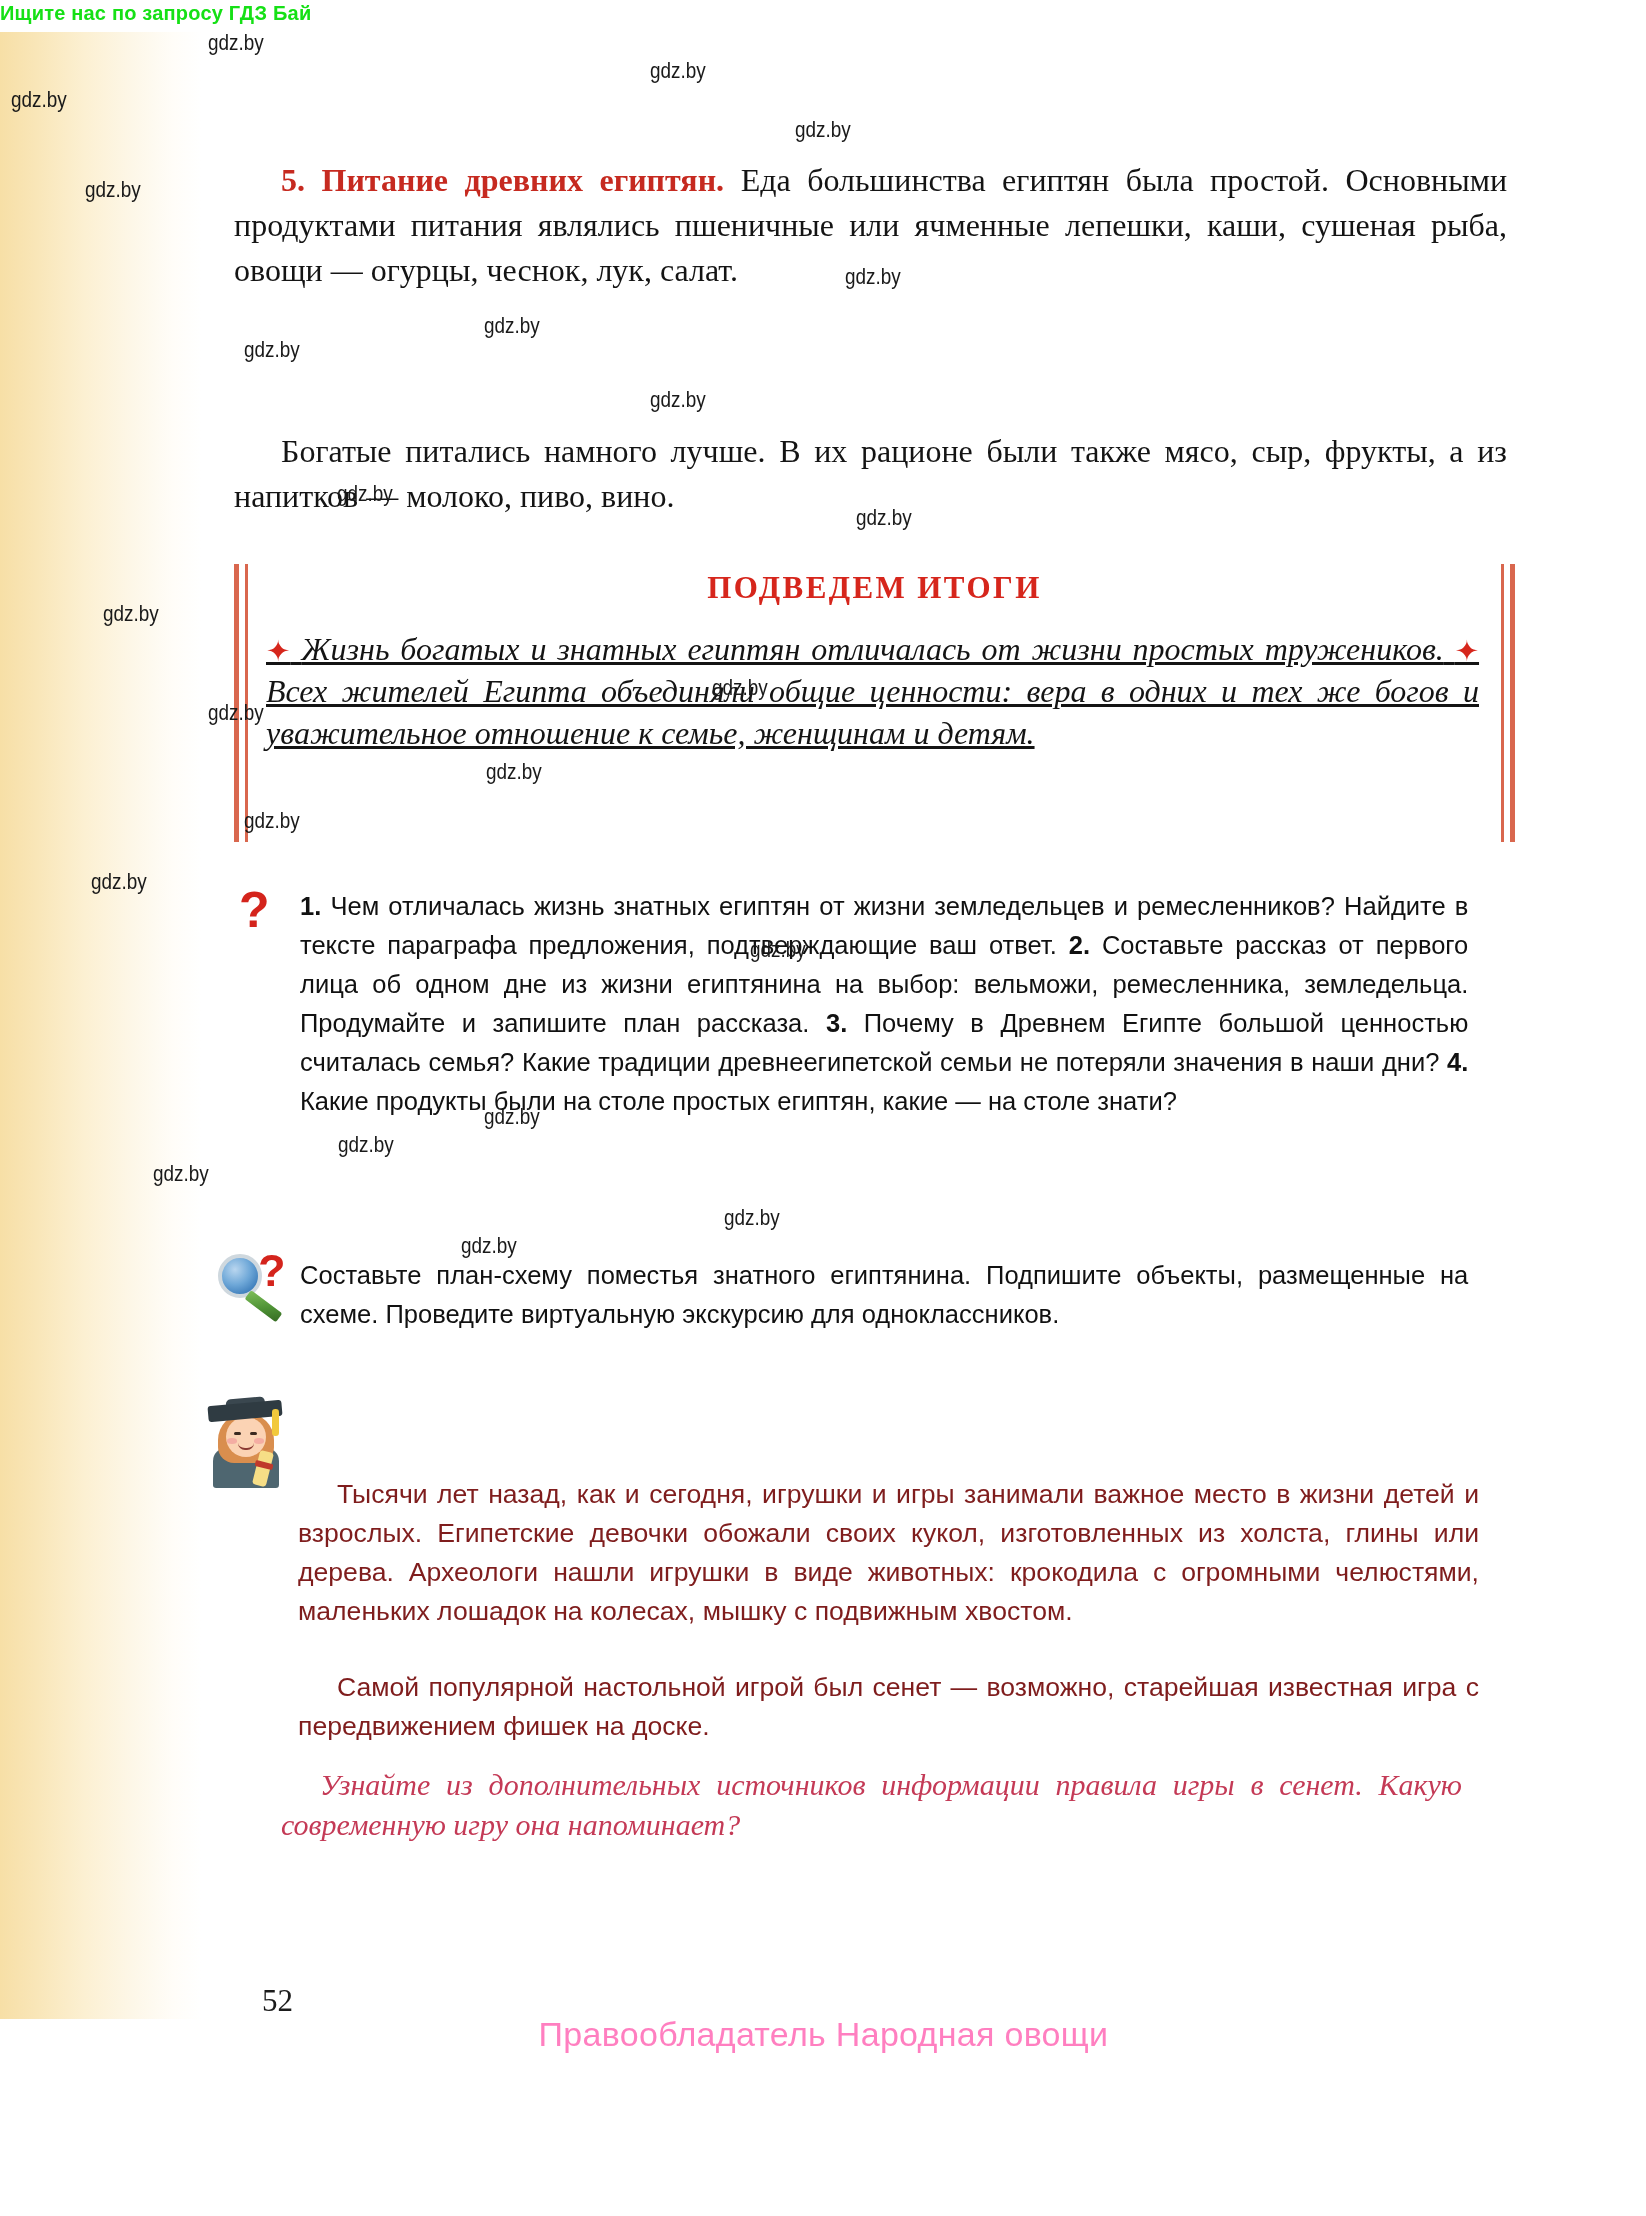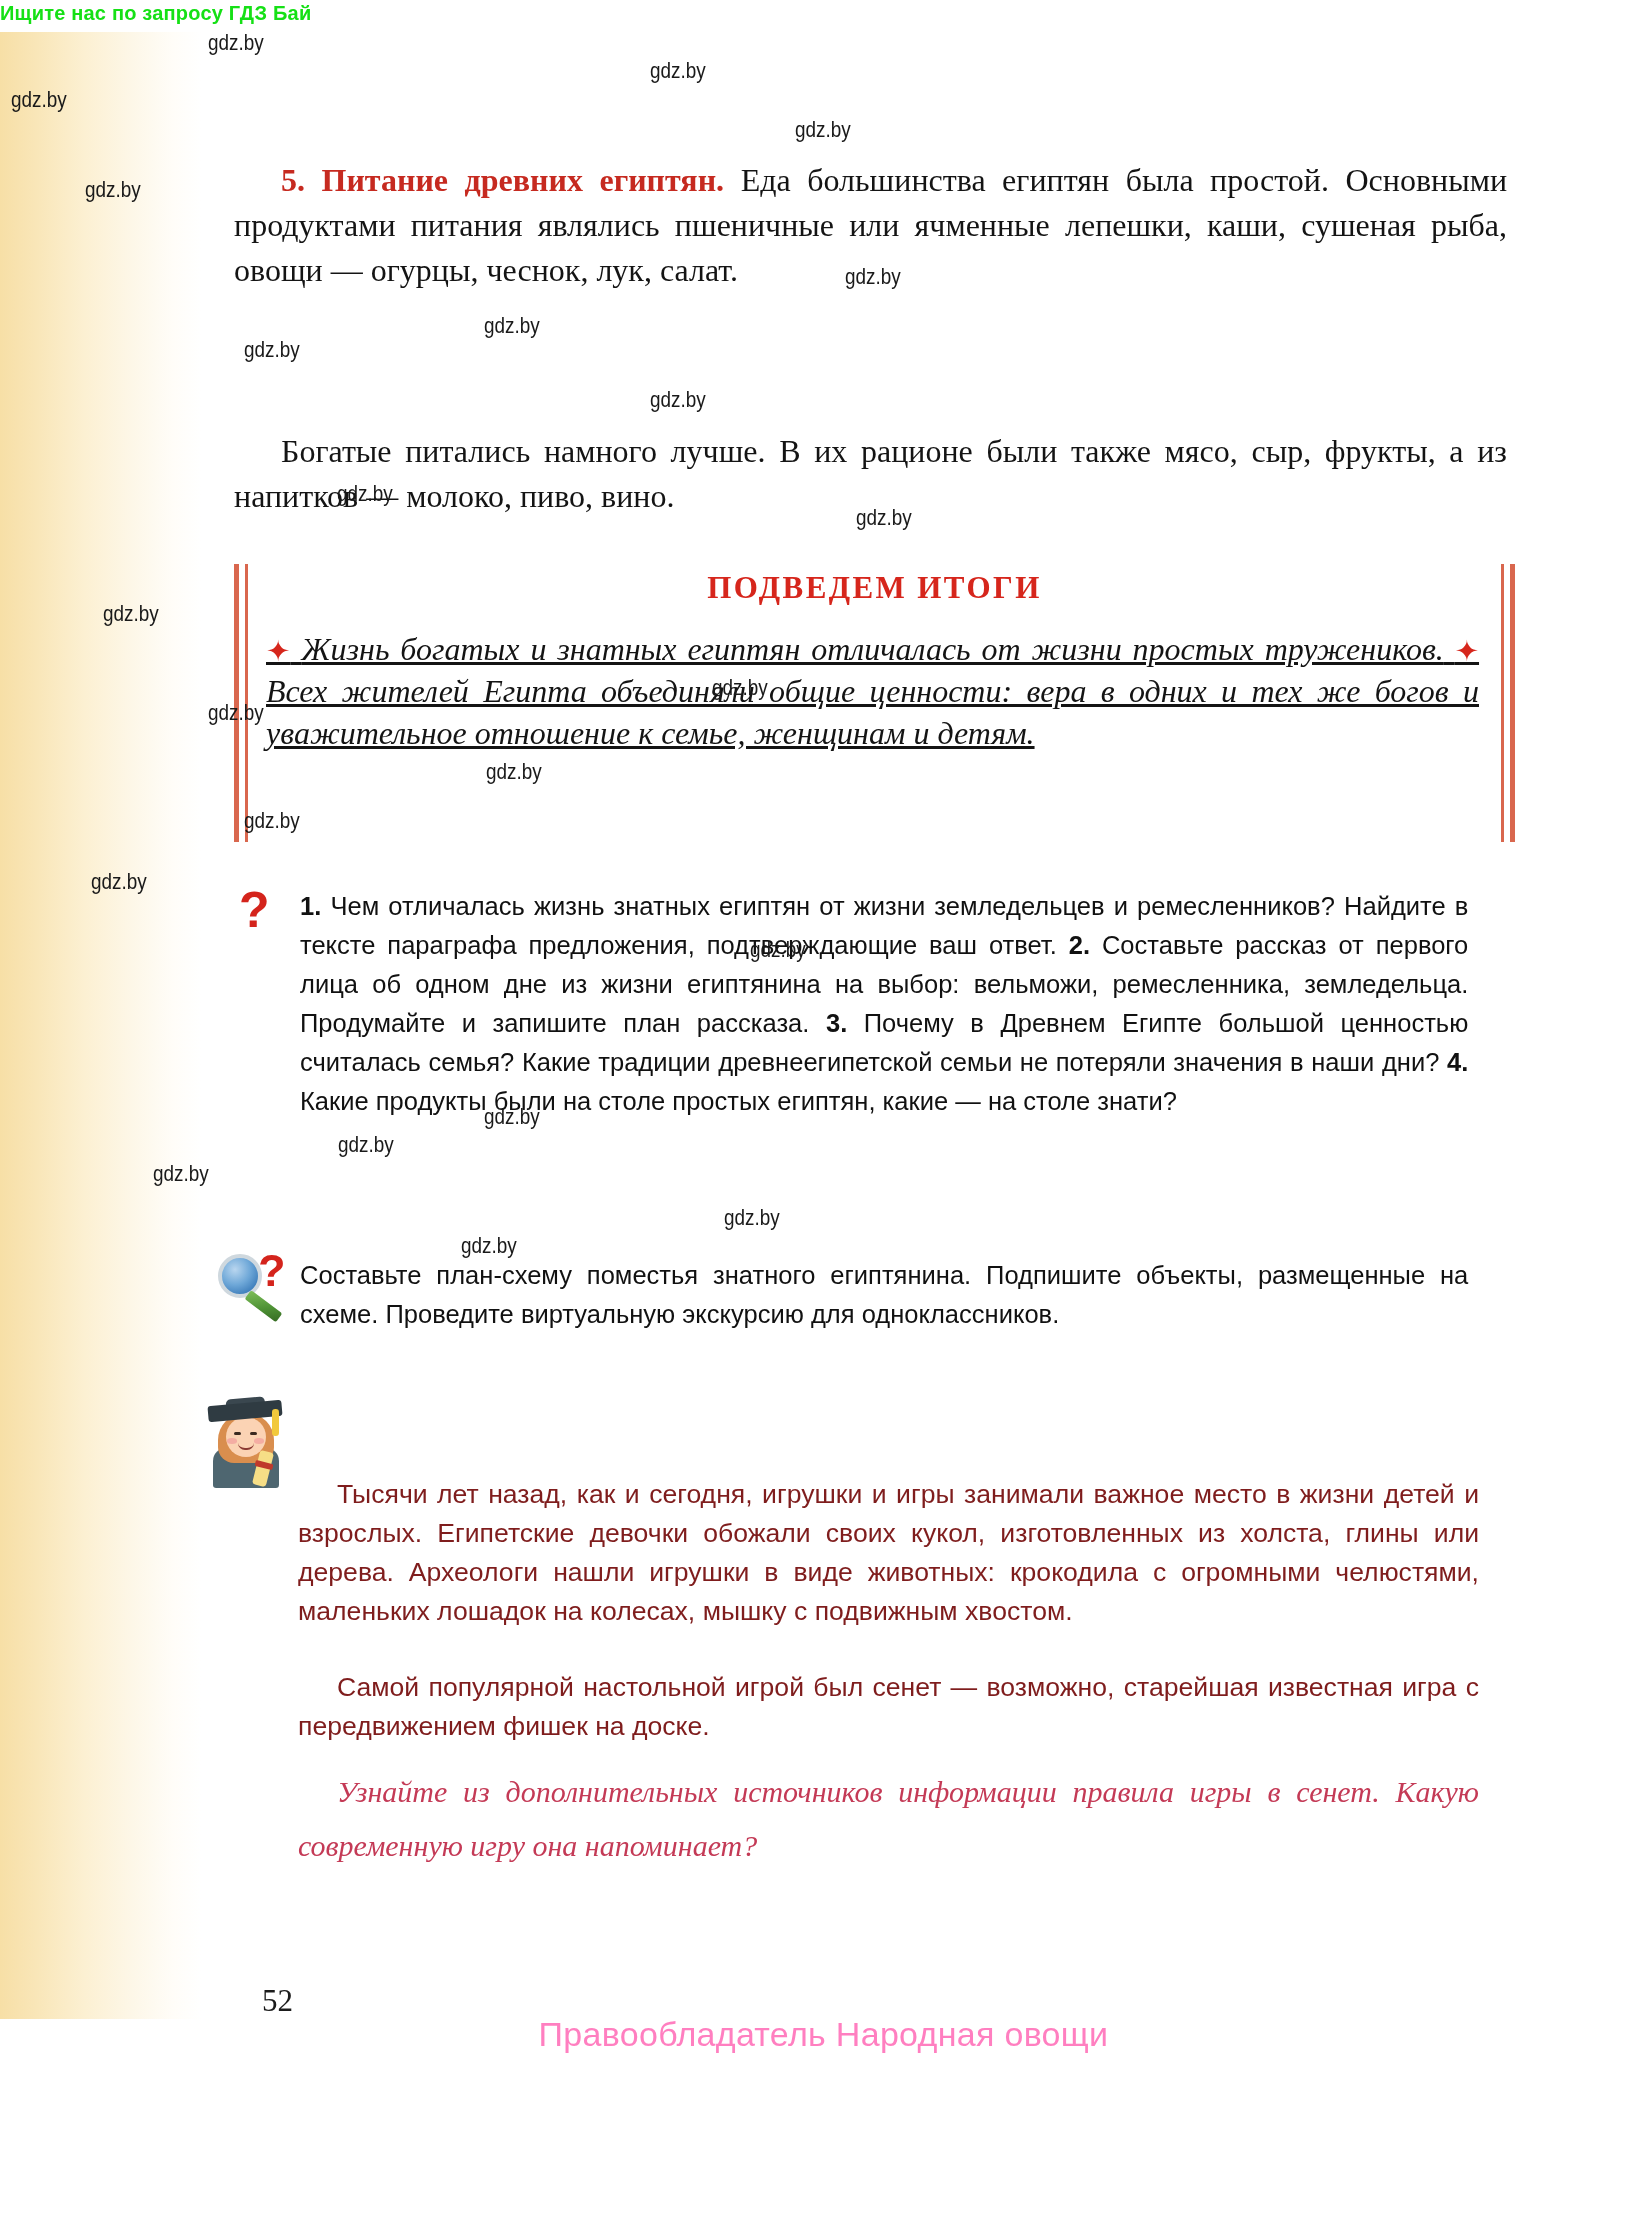--- a/index.html
+++ b/index.html
@@ -302,26 +302,26 @@
     font-size: 26.6px;
     line-height: 39px;
     color: #7f1d1d;
     text-align: justify;
     text-justify: inter-word;
   }
   .games-body .ind { display: inline-block; width: 39px; }
 
   #games-question {
     position: absolute;
-    left: 298px; top: 1765px;
+    left: 281px; top: 1765px;
     width: 1181px;
     font-family: "Liberation Serif", serif;
     font-style: italic;
     font-size: 30px;
-    line-height: 54px;
+    line-height: 40px;
     color: #c43a56;
     text-align: justify;
   }
   #games-question .ind { display: inline-block; width: 39px; }
 
   
   #page-number {
     position: absolute;
     left: 262px; top: 1983px;
     font-family: "Liberation Serif", serif;

